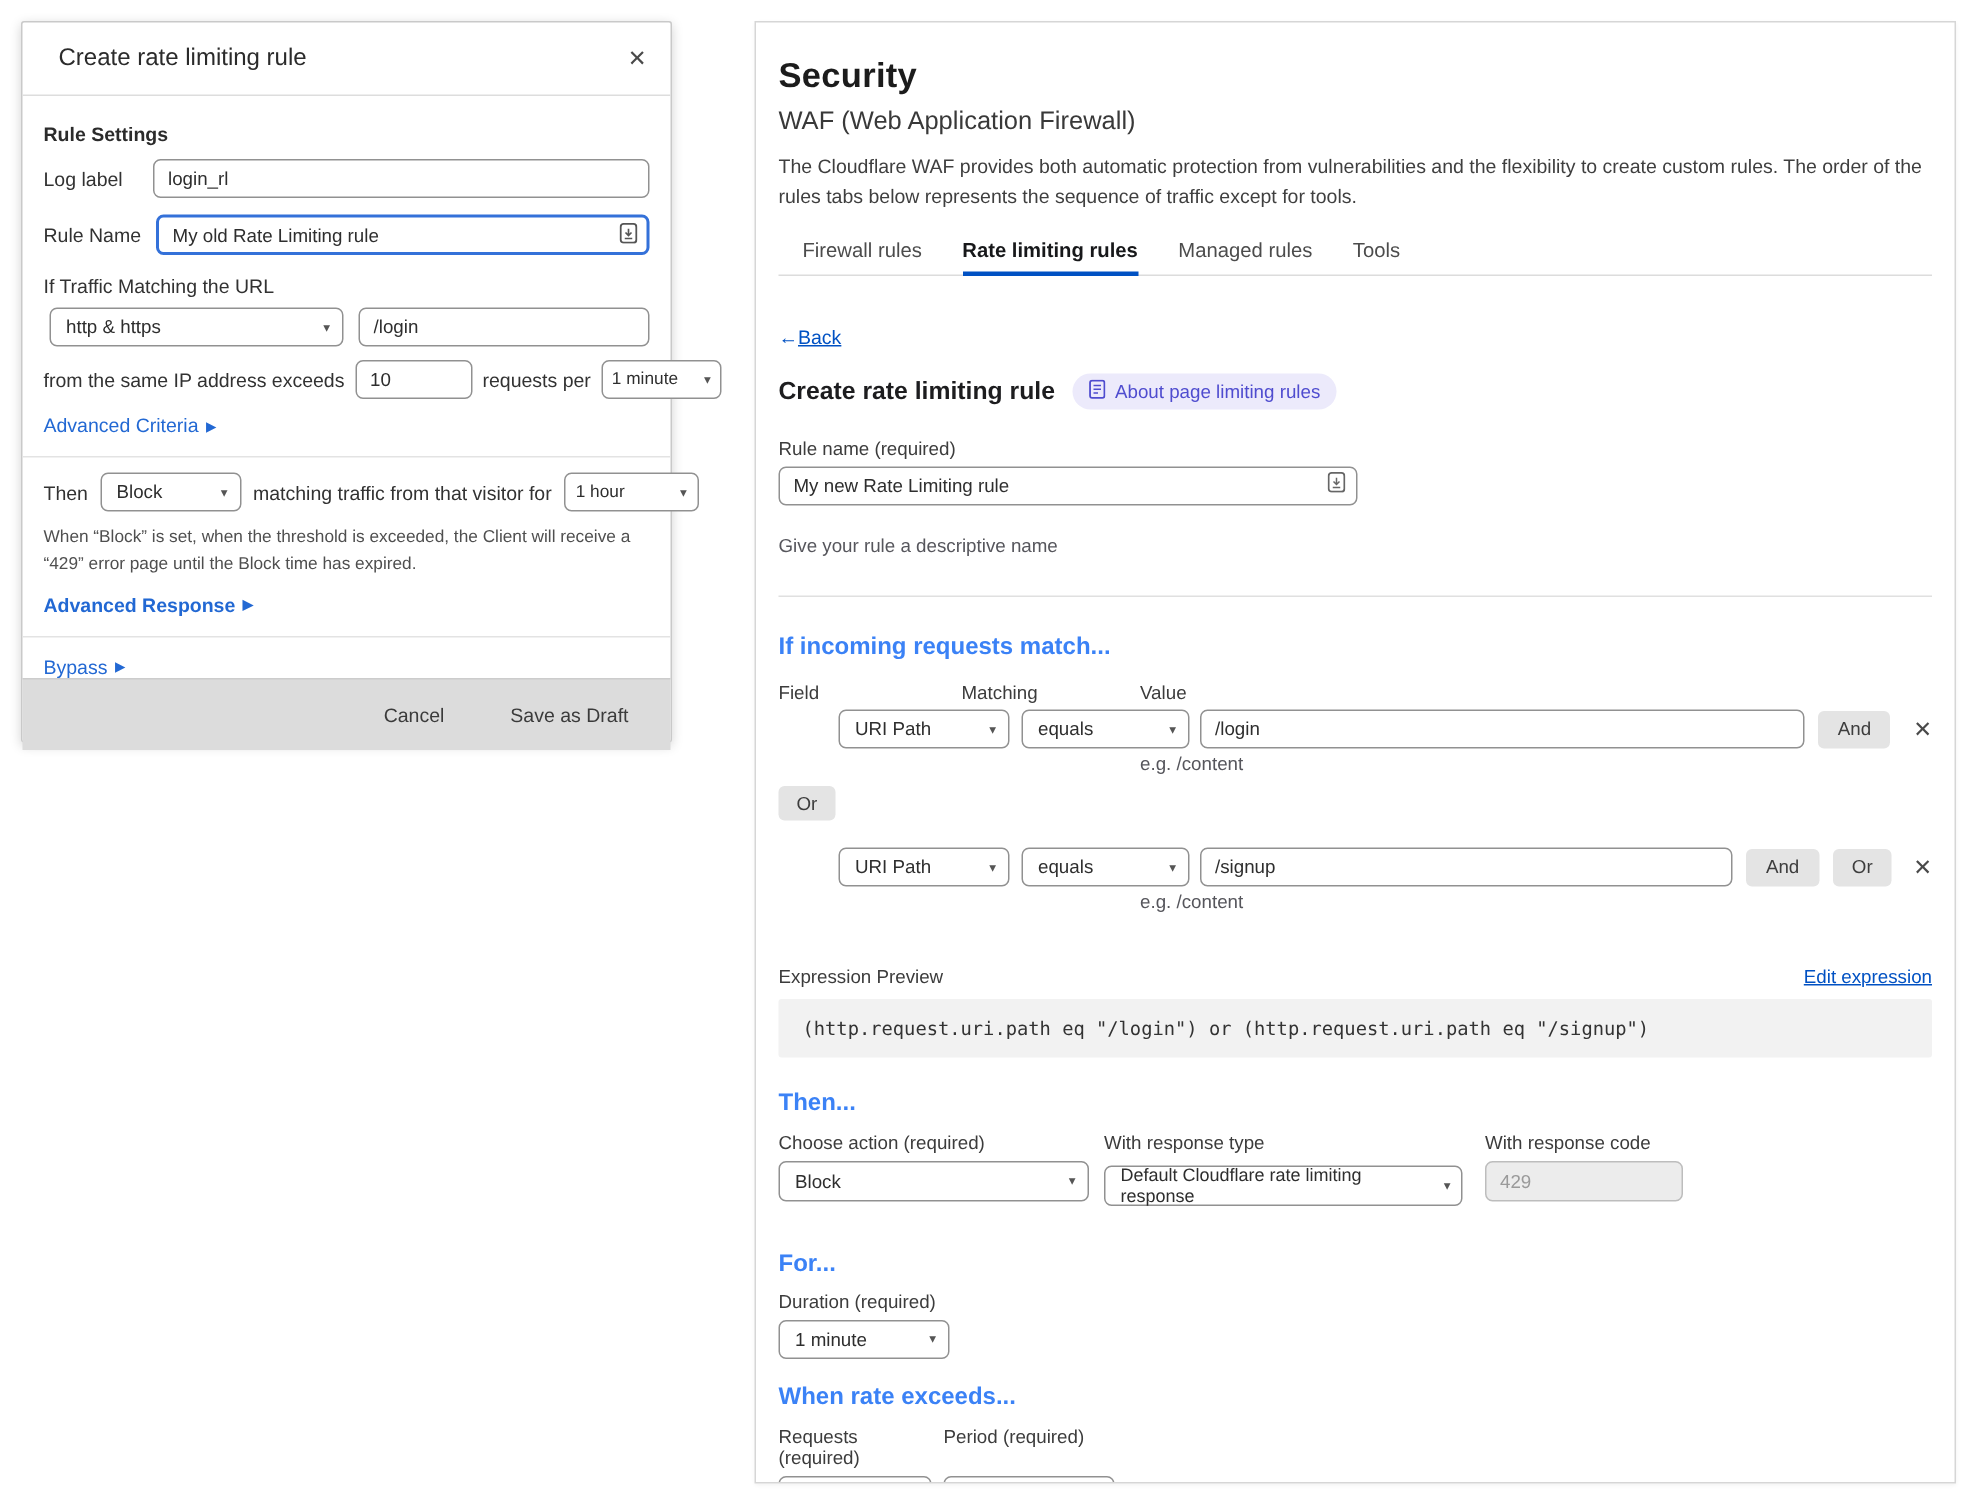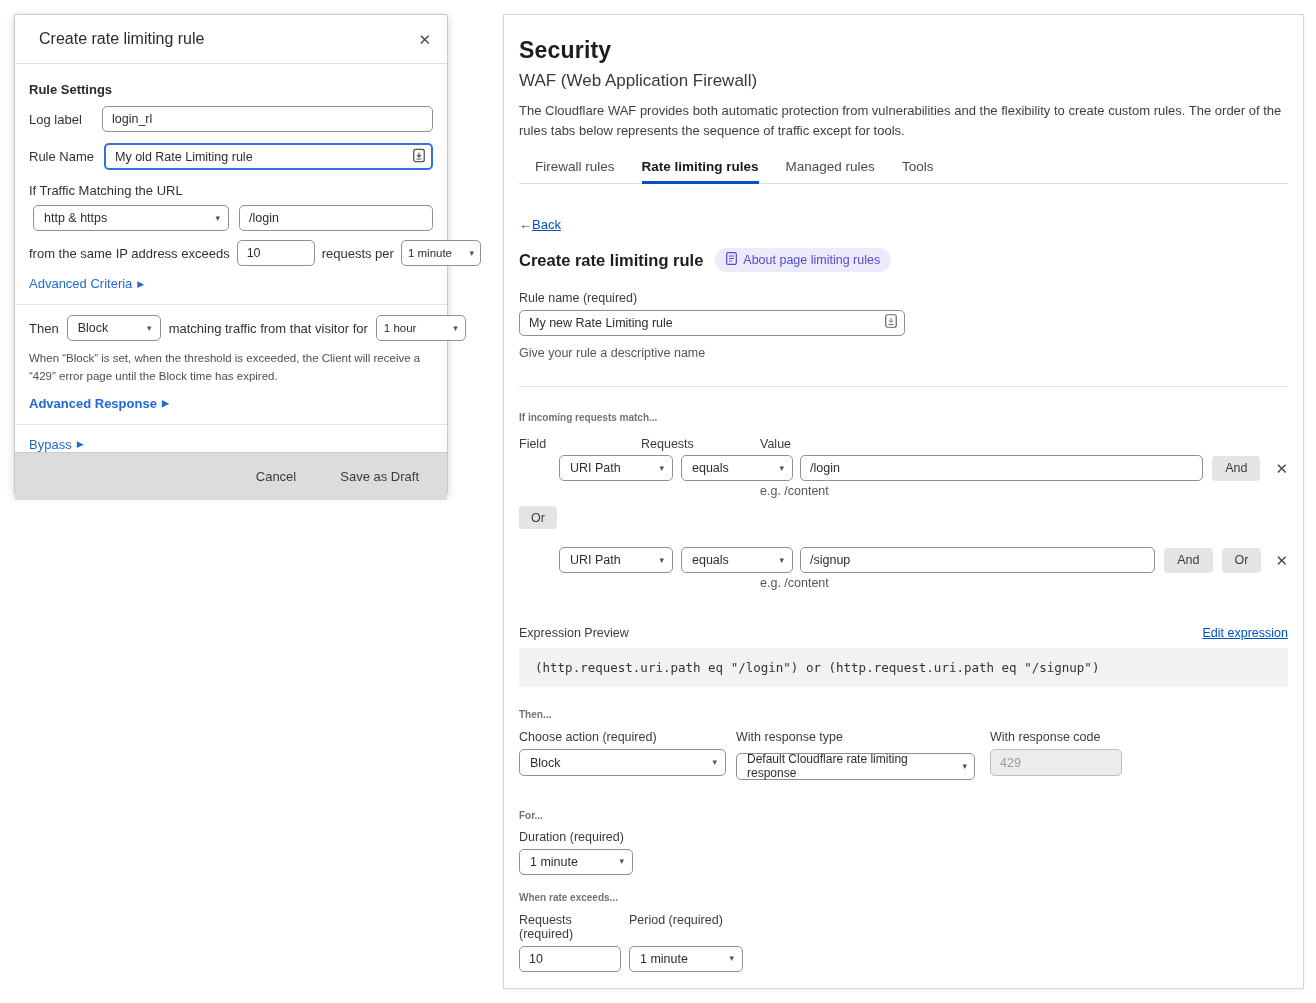--- a/index.html
+++ b/index.html
@@ -44,21 +44,21 @@
   .tab { position:relative; padding-bottom:9px; font-size:13.5px; color:#4c4c4c; cursor:pointer; }
   .tab.active { color:#17181a; font-weight:700; }
   .tab.active::after { content:''; position:absolute; left:0; right:0; bottom:-1px; height:3px; background:#0051c3; }
   .back-link { display:inline-flex; align-items:center; margin-top:33px; color:#0051c3; font-size:13px; cursor:pointer; }
   .back-link .bl-text { text-decoration:underline; }
   .create-row { display:flex; align-items:center; gap:12px; margin-top:15px; }
   .h-create { font-size:16.5px; font-weight:700; color:#1d1d1f; }
   .badge { display:inline-flex; align-items:center; gap:6px; background:#eceafb; color:#4f4ccf; font-size:12.5px; border-radius:12px; padding:4px 11px; cursor:pointer; }
   .flabel { font-size:12.5px; color:#3c3c3c; }
   .fhelper { font-size:12.5px; color:#56565c; }
-  .sec-heading { font-size:10px; font-weight:700; color:#737373; }
+  .sec-heading { font-size:16px; font-weight:700; color:#3b82f6; }
   .match-labels { display:flex; margin-top:14px; }
   .match-row { display:flex; align-items:center; margin-top:4px;padding-left:40px; }
   .expr-row { display:flex; align-items:center; justify-content:space-between; margin-top:36px; }
   .code-box { background:#f2f2f2; border-radius:2px; margin-top:8px; padding:12px 16px; font-family:"DejaVu Sans Mono", monospace; font-size:12.5px; color:#333; }
   .col-label { font-size:12.5px; color:#3c3c3c; margin-bottom:5px; }
 </style>
 </head>
 <body>
 
 <div class="panel dialog">
@@ -187,29 +187,29 @@
       <span class="iconbox" style="width:386px;">
         <input class="tinput" value="My new Rate Limiting rule" style="">
         <span class="af-icon">
           <svg width="12" height="14" viewBox="0 0 12 14">
               <rect x="0.75" y="0.75" width="10.5" height="12.5" rx="2" fill="none" stroke="#666" stroke-width="1.2"></rect>
               <path d="M6 4 v4 M4 6.5 L6 8.5 L8 6.5 M3.5 10.5 h5" stroke="#666" stroke-width="1" fill="none"></path>
             </svg>
         </span>
       </span>
     </div>
-    <div class="fhelper" style="margin-top:10px;">Give your rule a descriptive name</div>
+    <div class="fhelper" style="margin-top:20px;">Give your rule a descriptive name</div>
 
     <hr class="hrline" style="margin-top:26px;">
 
     <div class="sec-heading" style="margin-top:25px;">If incoming requests match...</div>
 
     <div class="match-labels">
       <span class="flabel" style="width:122px;">Field</span>
-      <span class="flabel" style="width:119px;">Requests</span>
+      <span class="flabel" style="width:119px;">Matching</span>
       <span class="flabel">Value</span>
     </div>
 
     
     <div class="match-row">
       <span class="select" style="width:114px; margin-right:8px;">
         <span>URI Path</span>
         <span class="caret">▾</span>
       </span>
       <span class="select" style="width:112px; margin-right:7px;">

